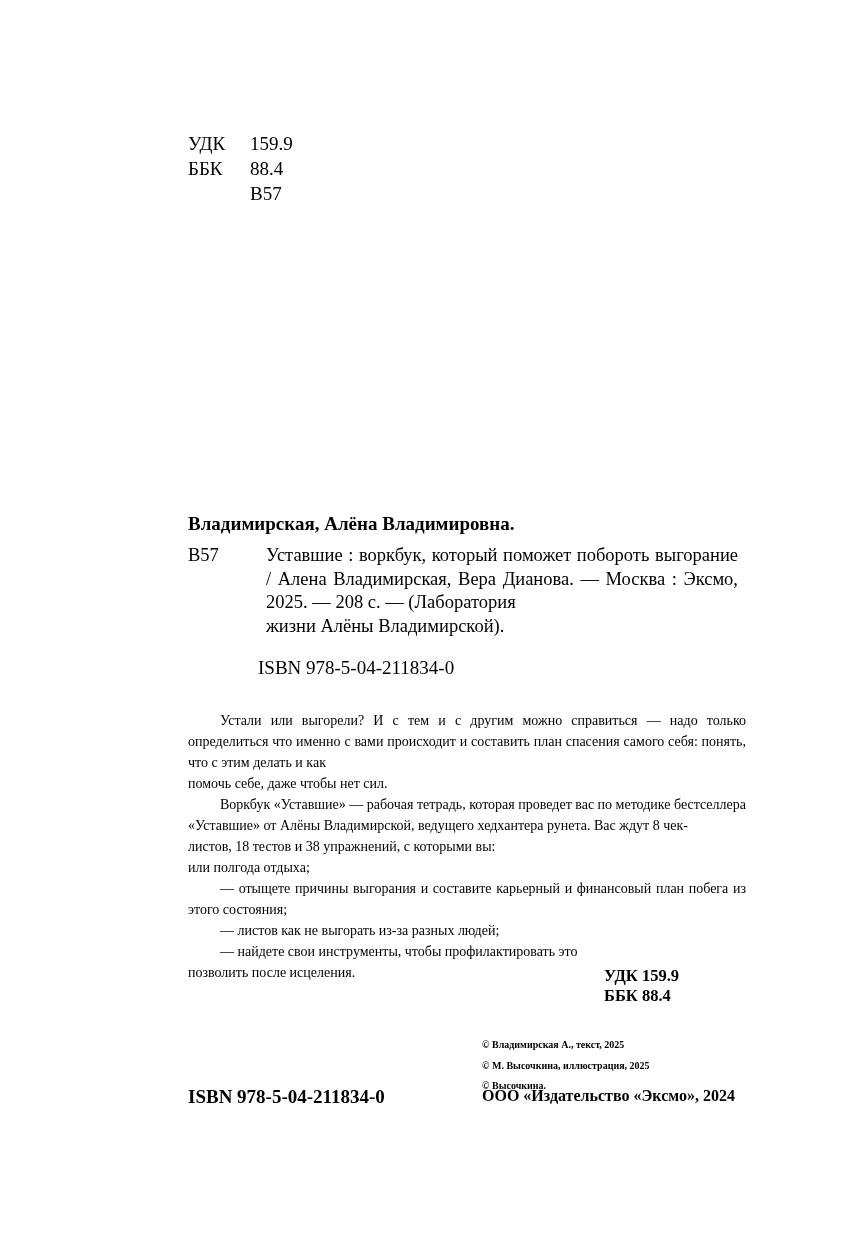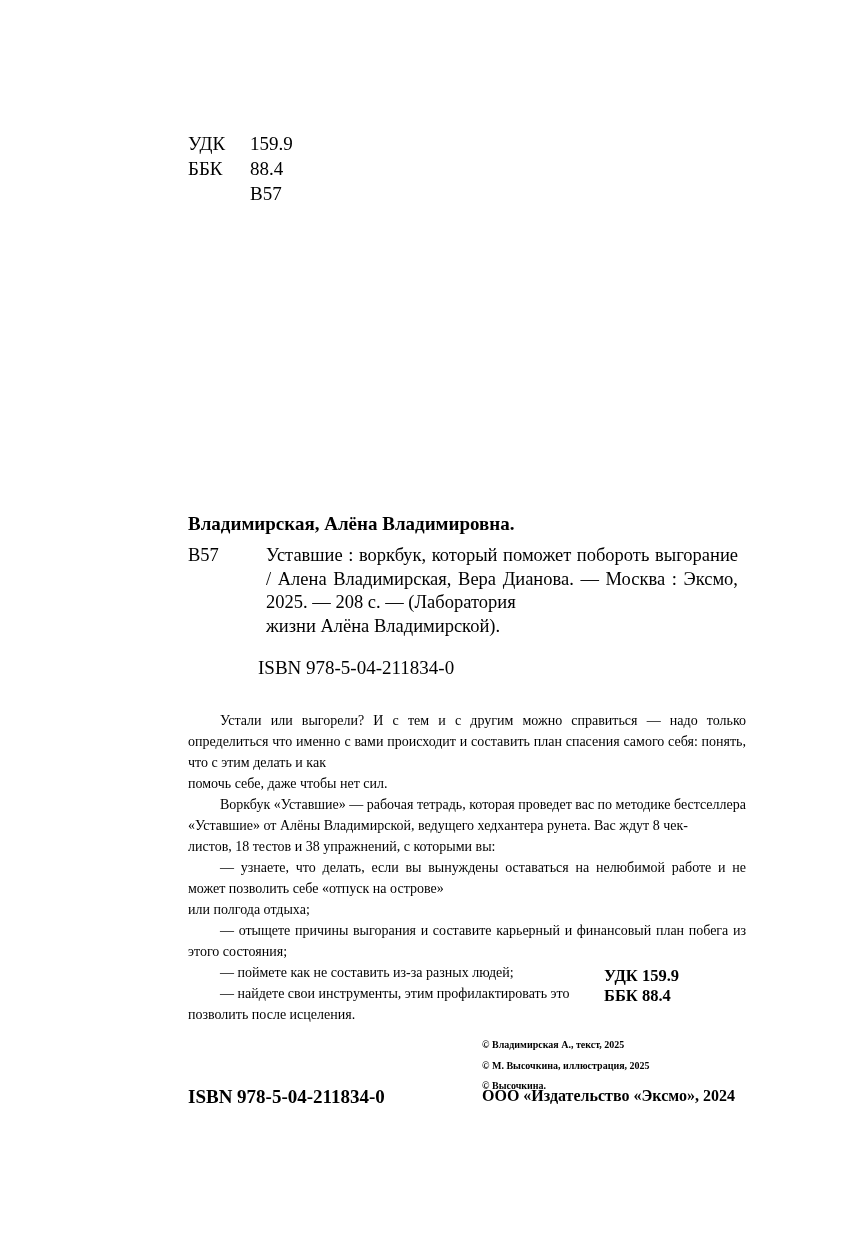--- a/index.html
+++ b/index.html
@@ -168,32 +168,32 @@
     <span class="row indented">
       <span class="val">В57</span>
     </span>
   </div>
 
   <div class="biblio">
     <div class="author">Владимирская, Алёна Владимировна.</div>
 
     <div class="desc-wrap">
       <span class="desc-code">В57</span>
-      <p class="desc-text"><span>Уставшие : воркбук, который поможет побороть выгорание / Алена Владимирская, Вера Дианова. — Москва : Эксмо, 2025. — 208 с. — (Лаборатория</span> <span class="last-line">жизни Алёна Владимирской).</span></p>
+      <p class="desc-text"><span>Уставшие : воркбук, который поможет побороть выгорание / Алена Владимирская, Вера Дианова. — Москва : Эксмо, 2025. — 208 с. — (Лаборатория</span> <span class="last-line">жизни Алёны Владимирской).</span></p>
     </div>
 
     <div class="isbn-main">ISBN 978-5-04-211834-0</div>
 
     <div class="annotation">
       <p><span>Устали или выгорели? И с тем и с другим можно справиться — надо только определиться что именно с вами происходит и составить план спасения самого себя: понять, что с этим делать и как</span> <span class="tail">помочь себе, даже чтобы нет сил.</span></p>
       <p><span>Воркбук «Уставшие» — рабочая тетрадь, которая проведет вас по методике бестселлера «Уставшие» от Алёны Владимирской, ведущего хедхантера рунета. Вас ждут 8 чек-</span><span class="tail">листов, 18 тестов и 38 упражнений, с которыми вы:</span></p>
-      <p><span>— узнаете, что делать, если вы вынуждены оставаться на нелюбимой работе и не может позволить себе «отпуск на острове»</span> <span class="tail">или полгода отдыха;</span></p>
+      <p> <span class="tail">или полгода отдыха;</span></p>
       <p><span>— отыщете причины выгорания и составите карьерный и финансовый план побега из этого состояния;</span></p>
-      <p><span>— поймете как не составить из-за разных людей;</span></p>
-      <p><span>— найдете свои инструменты, этим профилактировать это</span> <span class="tail">позволить после исцеления.</span></p>
+      <p><span>— листов как не выгорать из-за разных людей;</span></p>
+      <p><span>— найдете свои инструменты, чтобы профилактировать это</span> <span class="tail">позволить после исцеления.</span></p>
     </div>
   </div>
 
   <div class="classif-bottom">
     <div>УДК 159.9</div>
     <div>ББК 88.4</div>
   </div>
 
   <div class="copyright">
     <div>© Владимирская А., текст, 2025</div>

